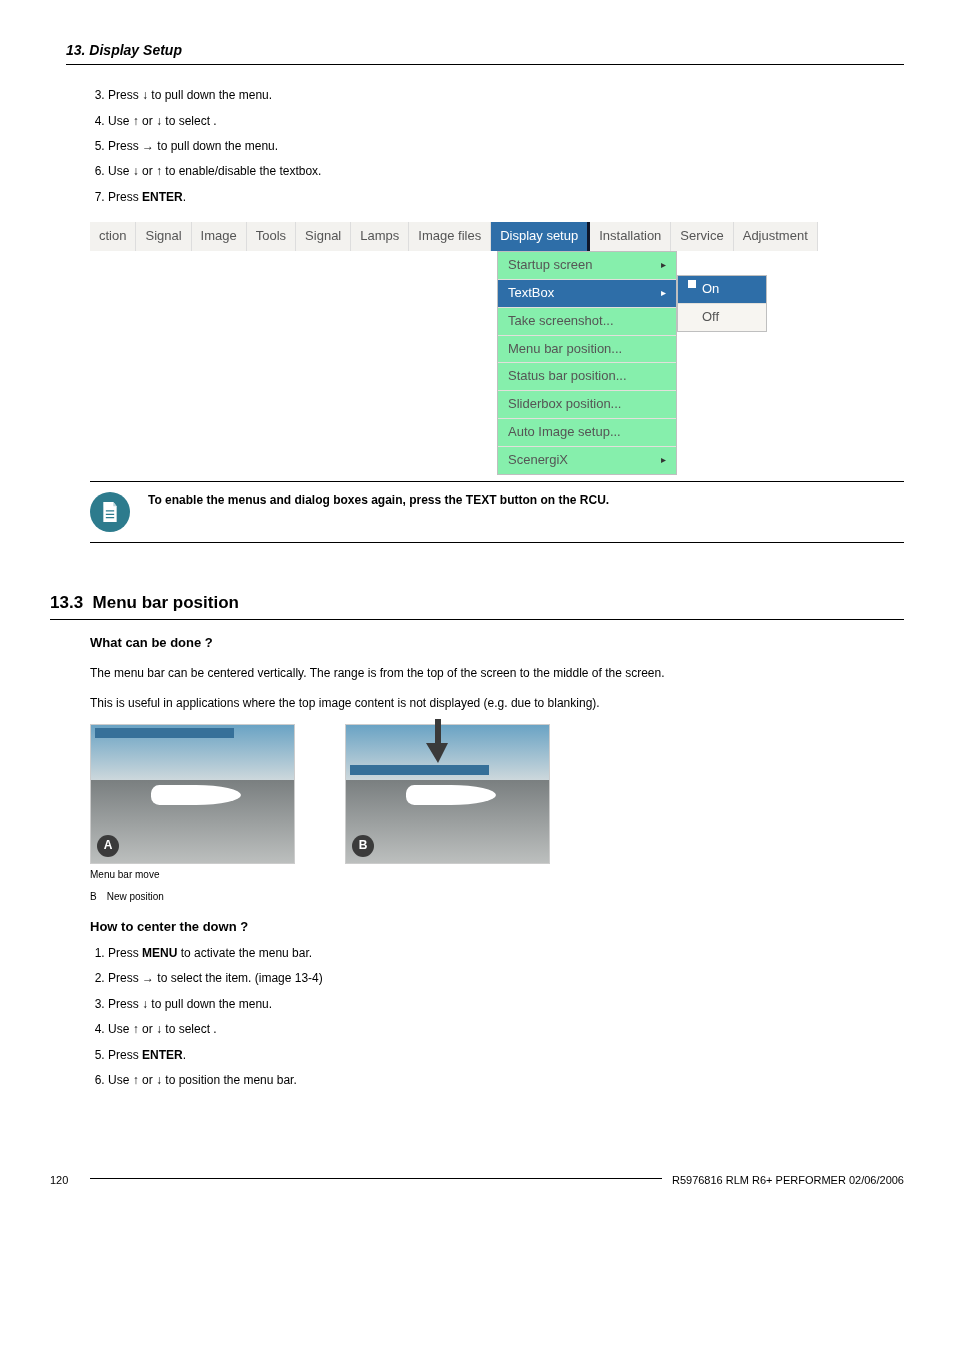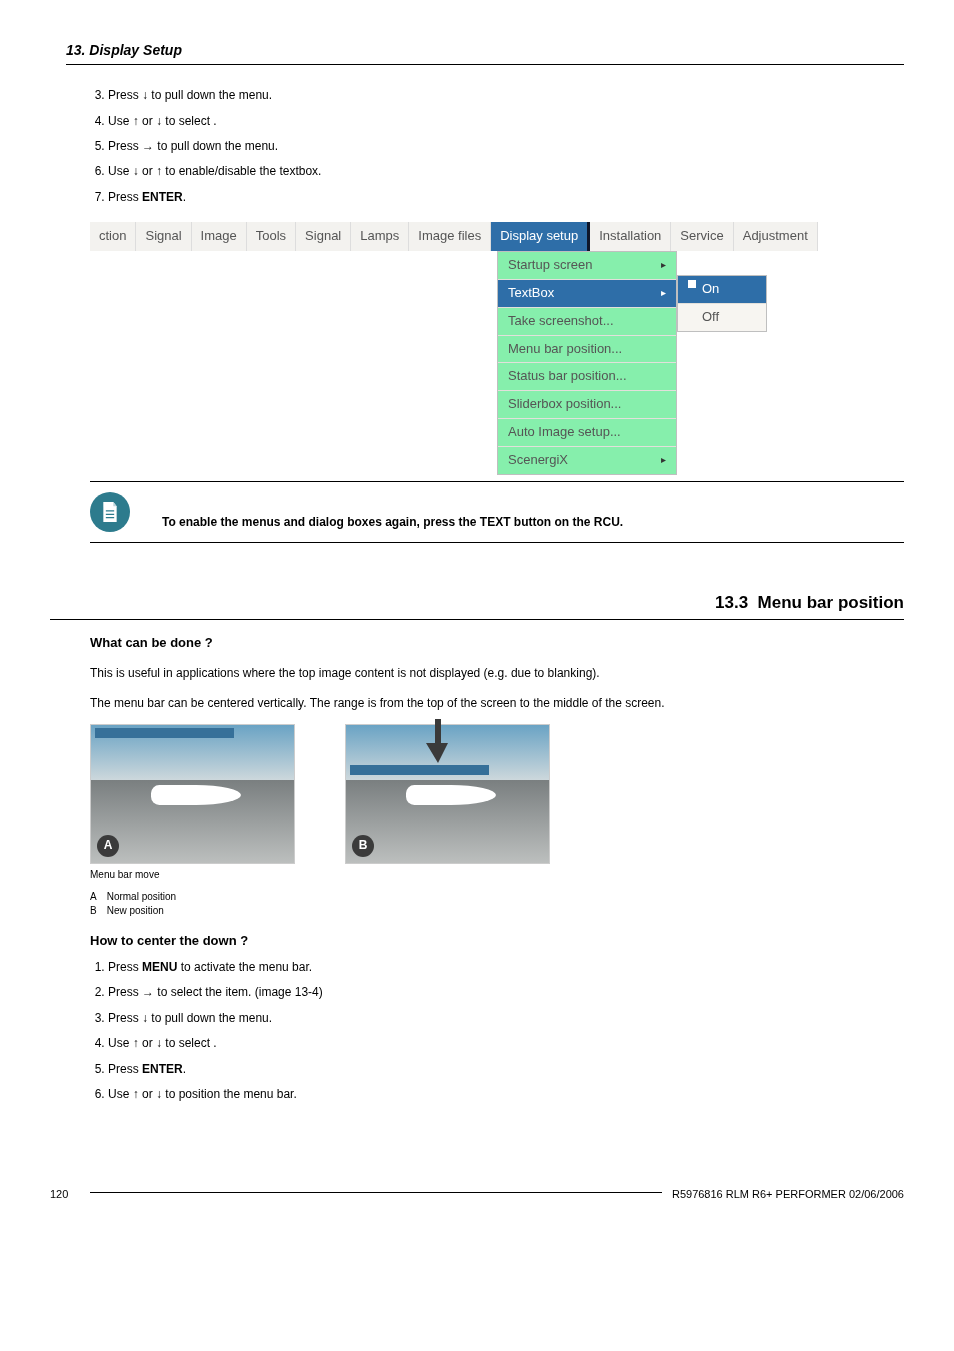--- a/index.html
+++ b/index.html
@@ -99,41 +99,40 @@
   .subitem .marker { width: 8px; height: 8px; background:#333; margin-right:6px; display:inline-block; }
   .subitem.sel .marker { background:#fff; }
 
   .img-caption { font-size: 10px; margin-top: 4px; margin-bottom: 14px; }
 
   .note-block {
     border-top: 1.5px solid #000;
     border-bottom: 1.5px solid #000;
     padding: 10px 0;
     display: flex;
-    align-items: flex-end;
-    gap: 32px;
+    align-items: flex-start;
+    gap: 18px;
     margin-left: 40px;
   }
   .note-icon {
     width: 40px; height: 40px; border-radius: 50%;
     background: #2d7b8d;
     display:flex; align-items:center; justify-content:center;
     flex-shrink:0;
   }
   .note-icon svg { width: 20px; height: 24px; }
   .note-text { font-weight: bold; }
 
   h2.section-head {
     font-size: 17px;
     font-weight: bold;
     border-bottom: 1.5px solid #000;
     padding-bottom: 4px;
     margin-top: 48px;
     margin-bottom: 14px;
-    text-align: right;
   }
   h3.subhead { font-size: 13px; font-weight: bold; margin: 14px 0 8px; }
 
   .illus-row { display: flex; gap: 50px; margin: 10px 0 4px; }
   .illus {
     width: 205px; height: 140px;
     background: linear-gradient(#6aa3c4 0%, #cdd8dc 40%, #7a7f80 40%, #bcbfbe 100%);
     position: relative;
     border: 1px solid #ccc;
   }
@@ -257,43 +256,42 @@
   <span class="note-text">To enable the menus and dialog boxes again, press the TEXT button on the RCU.</span>
 </div>
 
 <h2 class="section-head">
   <span>13.3</span>&nbsp;
   <span>Menu bar position</span>
 </h2>
 
 <div class="content-indent">
   <h3 class="subhead">What can be done ?</h3>
+  <p>The menu bar can be centered vertically. The range is from the top of the screen to the middle of the screen.</p>
   <p>This is useful in applications where the top image content is not displayed (e.g. due to blanking).</p>
-  <p>The menu bar can be centered vertically. The range is from the top of the screen to the middle of the screen.</p>
 
   <div class="illus-row">
     <div class="illus a">
       <div class="mini-bar"></div>
       <div class="plane"></div>
       <div class="label-chip">A</div>
     </div>
     <div class="illus b">
       <svg class="big-arrow" viewBox="0 0 24 44">
           <path fill="#3a3a3a" d="M9 0h6v24h7L12 44 0 24h9z"></path>
         </svg>
       <div class="mini-bar"></div>
       <div class="plane"></div>
       <div class="label-chip">B</div>
     </div>
   </div>
   <div class="legend-lines">
     <div>Menu bar move</div>
   </div>
   <div class="legend-lines" style="margin-top:8px" id="legend">
-      <div>A Normal position</div>
       <div>B New position</div>
     </div>
 
   <h3 class="subhead">How to center the down ?</h3>
   <ol class="steps" id="how-steps">
       <li><span class="step-text"><span>Press </span><b>MENU</b><span> to activate the menu bar.</span></span></li>
       <li><span class="step-text">Press → to select the                            item. (image 13-4)</span></li>
       <li><span class="step-text">Press ↓ to pull down the                              menu.</span></li>
       <li><span class="step-text">Use ↑ or ↓ to select                                       .</span></li>
       <li><span class="step-text"><span>Press </span><b>ENTER</b><span>.</span></span></li>

